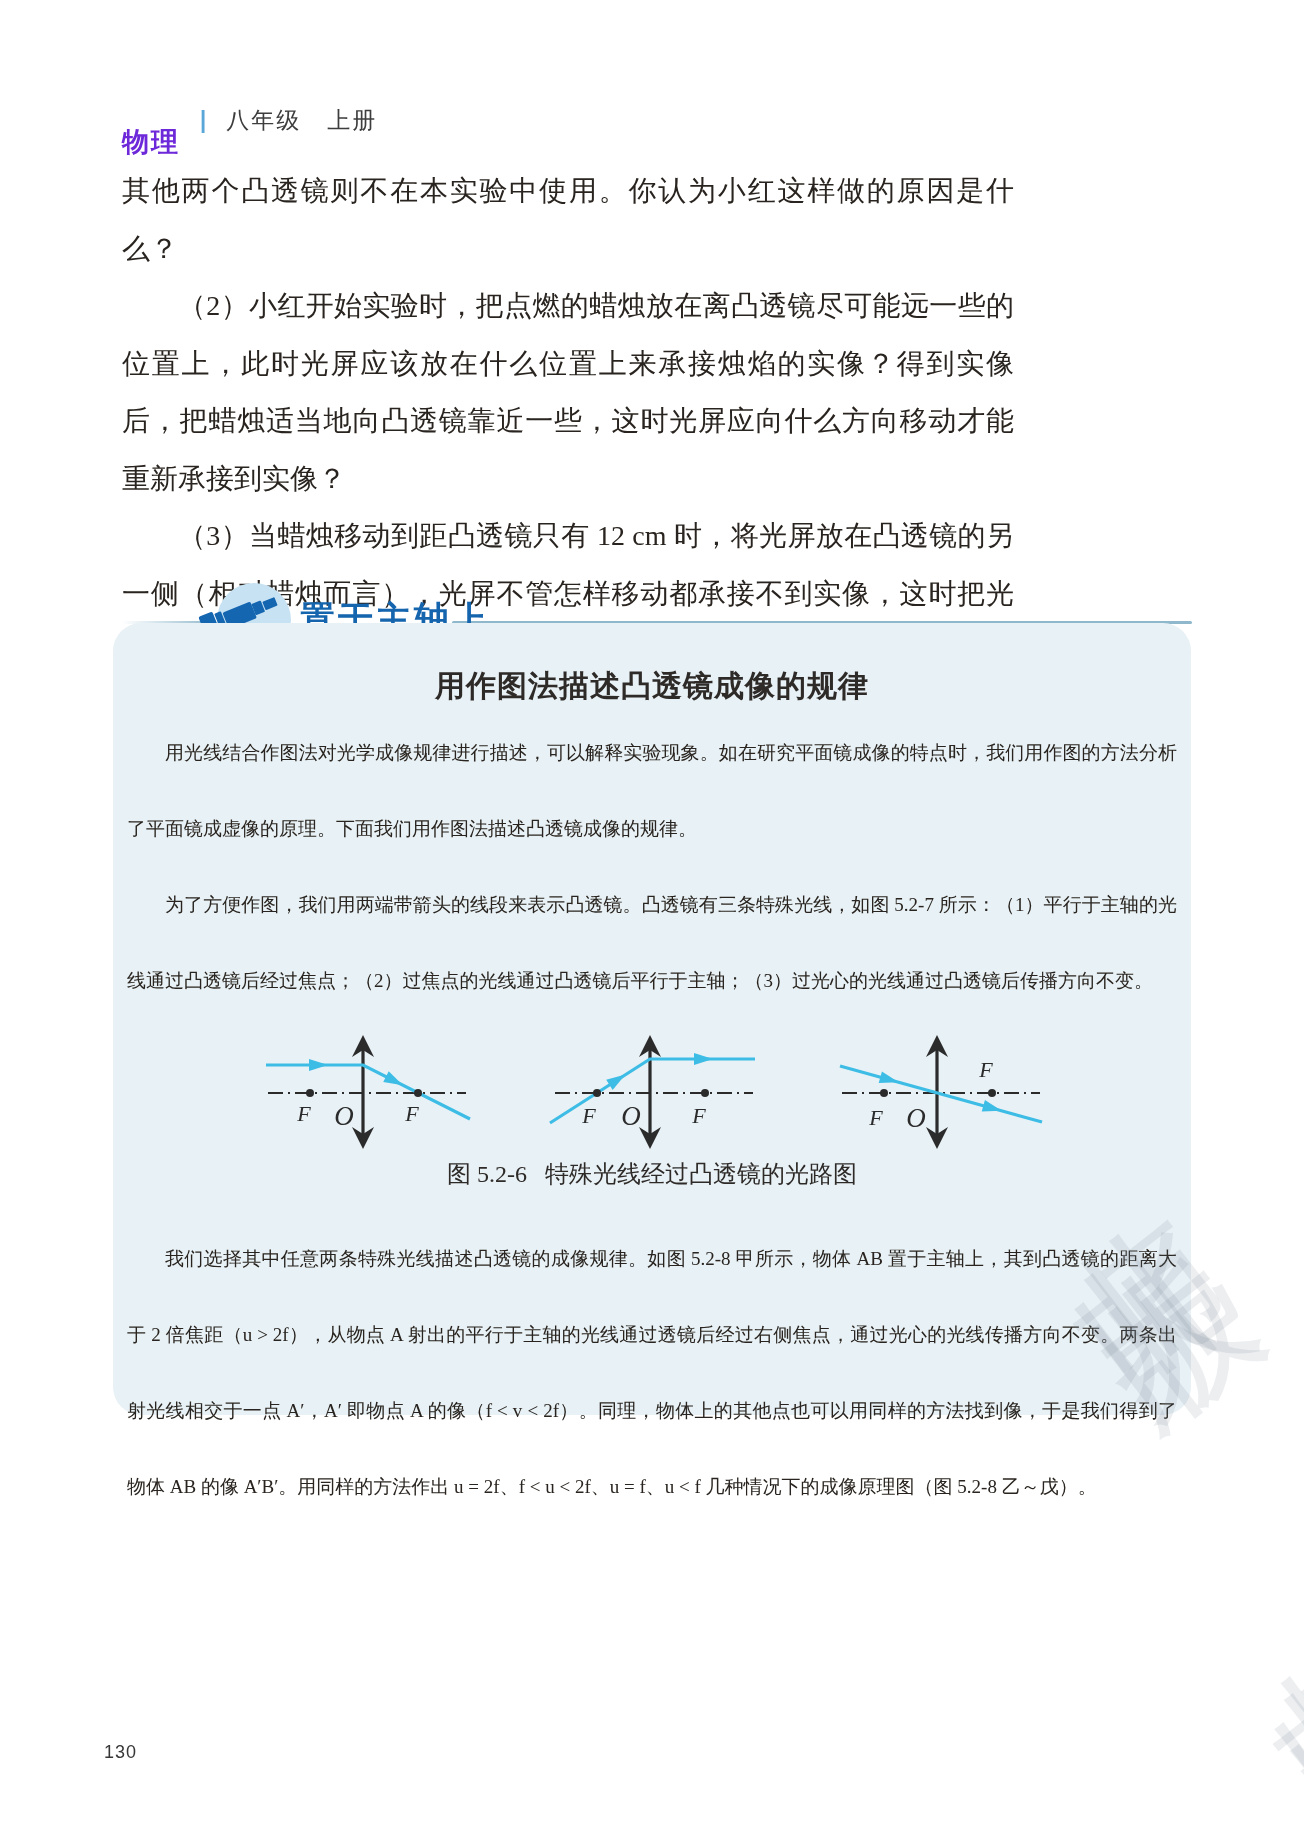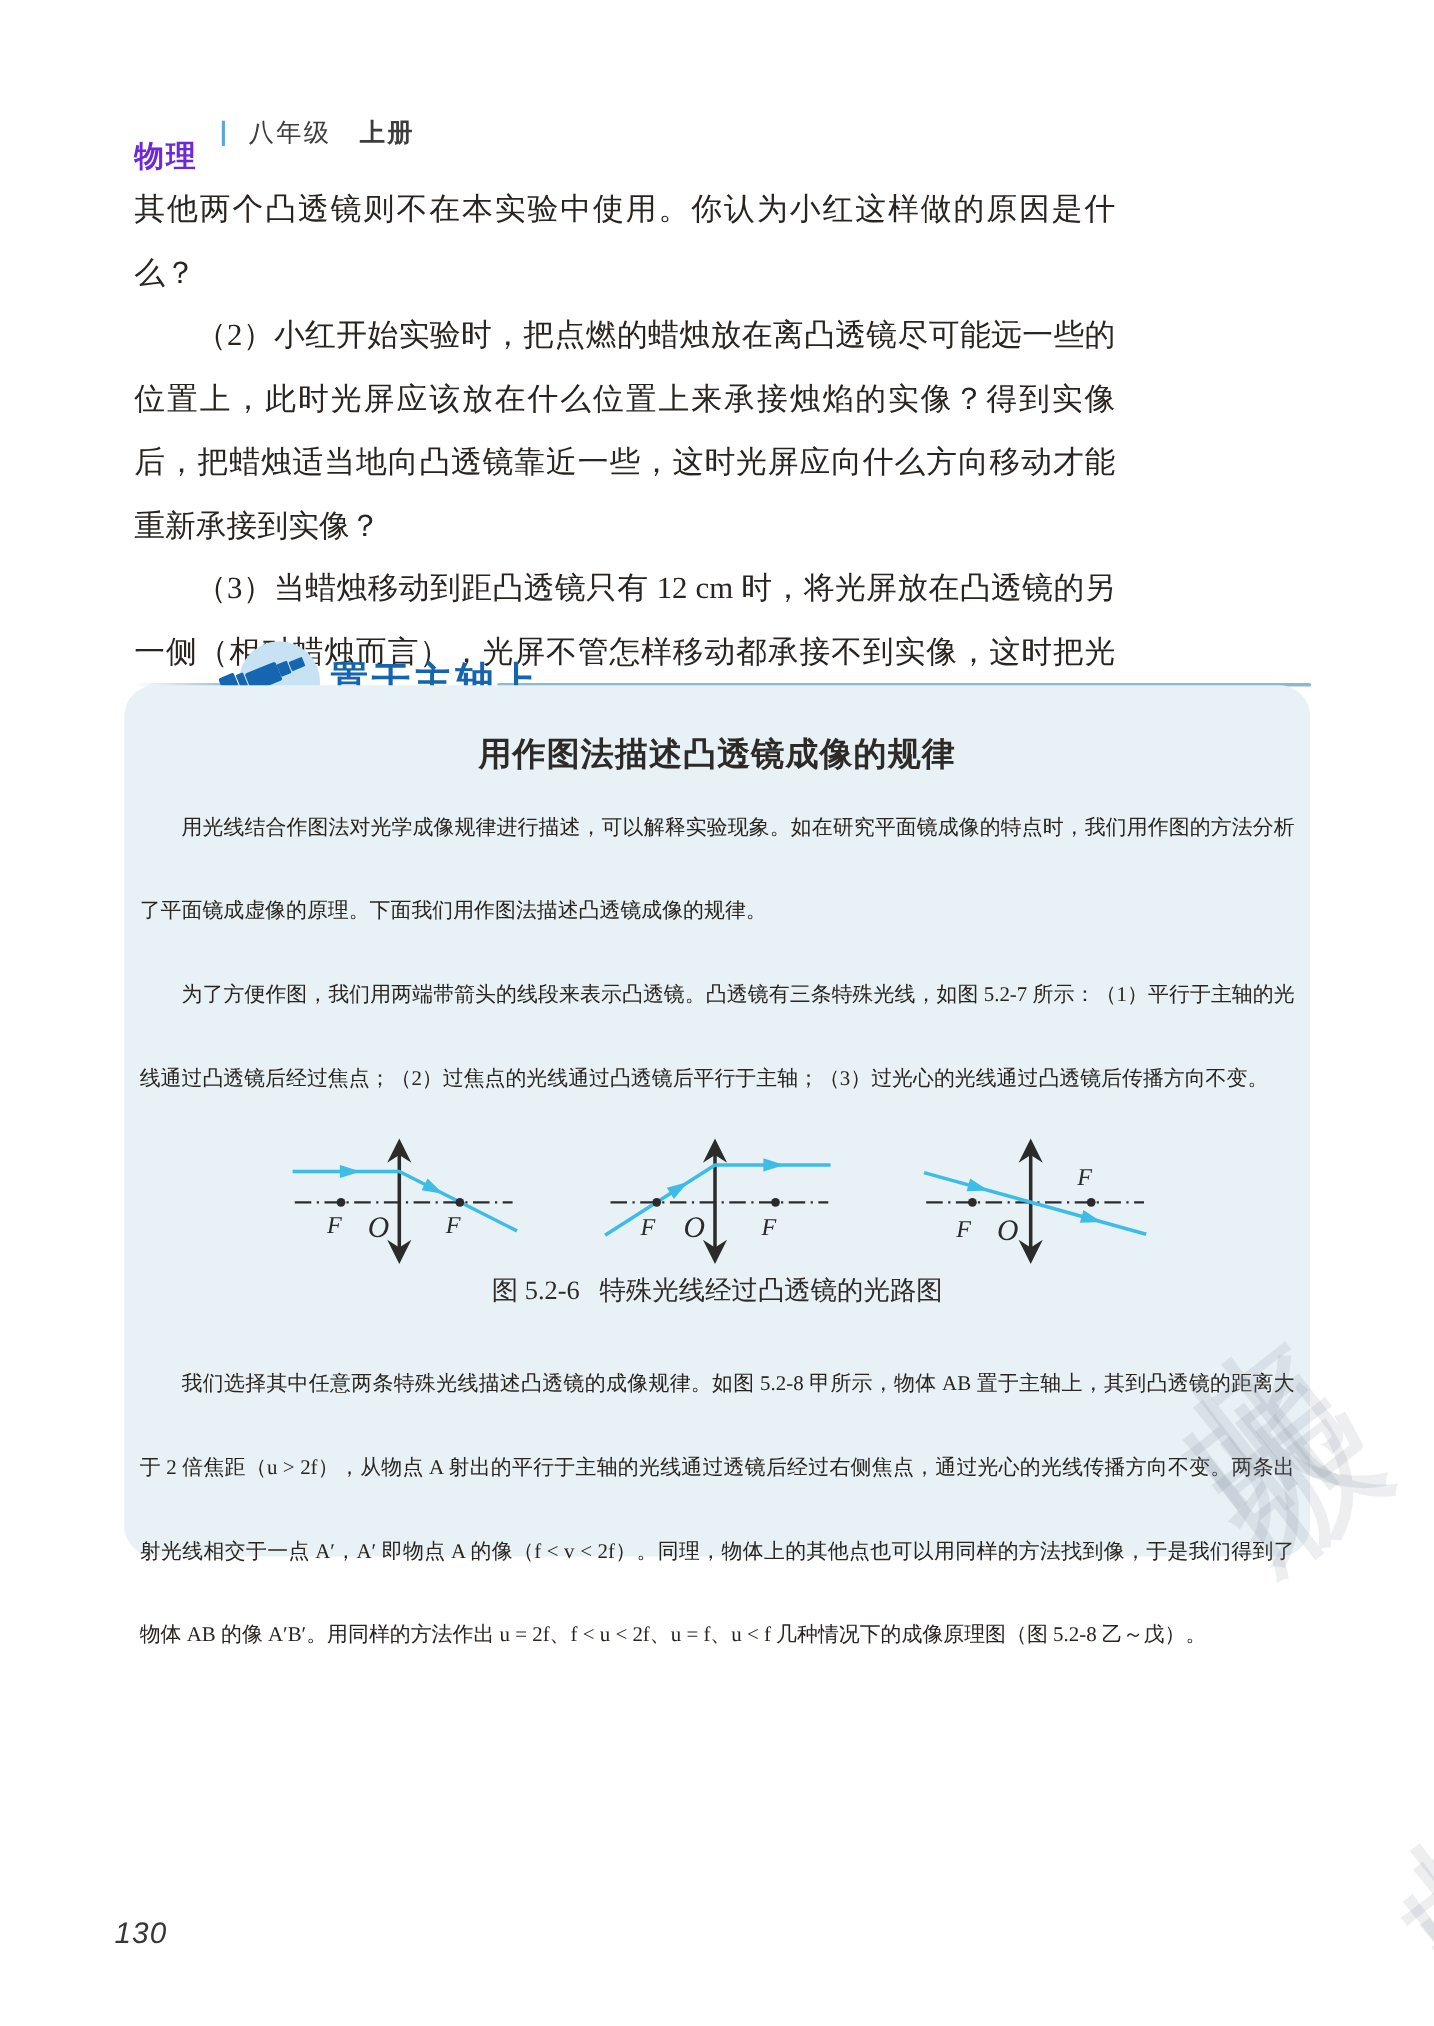--- a/index.html
+++ b/index.html
@@ -9,21 +9,21 @@
     font-family:"Liberation Serif","DejaVu Serif",serif;
     color:#29241f;
   }
 
   
   .header{position:absolute;left:122px;top:80px;display:flex;align-items:center;
     font-family:"Liberation Sans","DejaVu Sans",sans-serif;}
   .header .subject{color:#6d28d9;font-weight:bold;font-size:27px;letter-spacing:2px;margin-top:44px;}
   .header .divider{color:#5aa6d8;font-size:22px;font-weight:bold;margin:0 20px;transform:scaleY(1.1);}
   .header .grade{color:#3d3d3d;font-size:23px;font-weight:500;letter-spacing:2px;}
-  .header .volume{color:#3d3d3d;font-size:23px;font-weight:700;letter-spacing:2px;margin-left:26px;}
+  .header .volume{color:#3d3d3d;font-size:23px;font-weight:400;letter-spacing:2px;margin-left:26px;}
 
   
   .main-text{position:absolute;left:122px;top:162px;width:892px;
     font-size:28px;line-height:57.5px;text-align:justify;}
   .main-text p{margin:0;}
   .main-text p.indent{text-indent:2em;}
 
   
   .ext-line-left{position:absolute;left:122px;top:621px;width:94px;height:3px;
     background:linear-gradient(to left,#8fb8cc,rgba(143,184,204,0));border-radius:2px;}
@@ -43,21 +43,21 @@
   .ext-box p.body{margin:0;font-size:19px;line-height:76px;text-align:justify;text-indent:2em;}
 
   .diagram-row{display:flex;justify-content:center;gap:72px;margin-top:12px;}
   .figure-caption{text-align:center;font-size:24px;line-height:34px;margin-top:8px;color:#2e2a28;}
   .figure-caption .fig-no{margin-right:18px;}
   .para-after-figure{margin-top:30px !important;}
 
   
   .page-number{position:absolute;left:104px;top:1742px;
     font-family:"Liberation Sans","DejaVu Sans",sans-serif;
-    font-size:27px;color:#373737;letter-spacing:1px;font-style:italic;}
+    font-size:18px;color:#373737;letter-spacing:1px;}
 
   .watermark{position:absolute;writing-mode:vertical-rl;
     font-size:150px;letter-spacing:20px;font-weight:400;
     color:rgba(110,125,140,0.13);transform:rotate(-38deg);
     font-family:"Liberation Serif","DejaVu Serif",serif;pointer-events:none;}
   #wm1{left:950px;top:1140px;}
   #wm2{left:1150px;top:1560px;}
 
   svg text.flabel{font-family:"Liberation Serif","DejaVu Serif",serif;font-style:italic;}
 </style>

